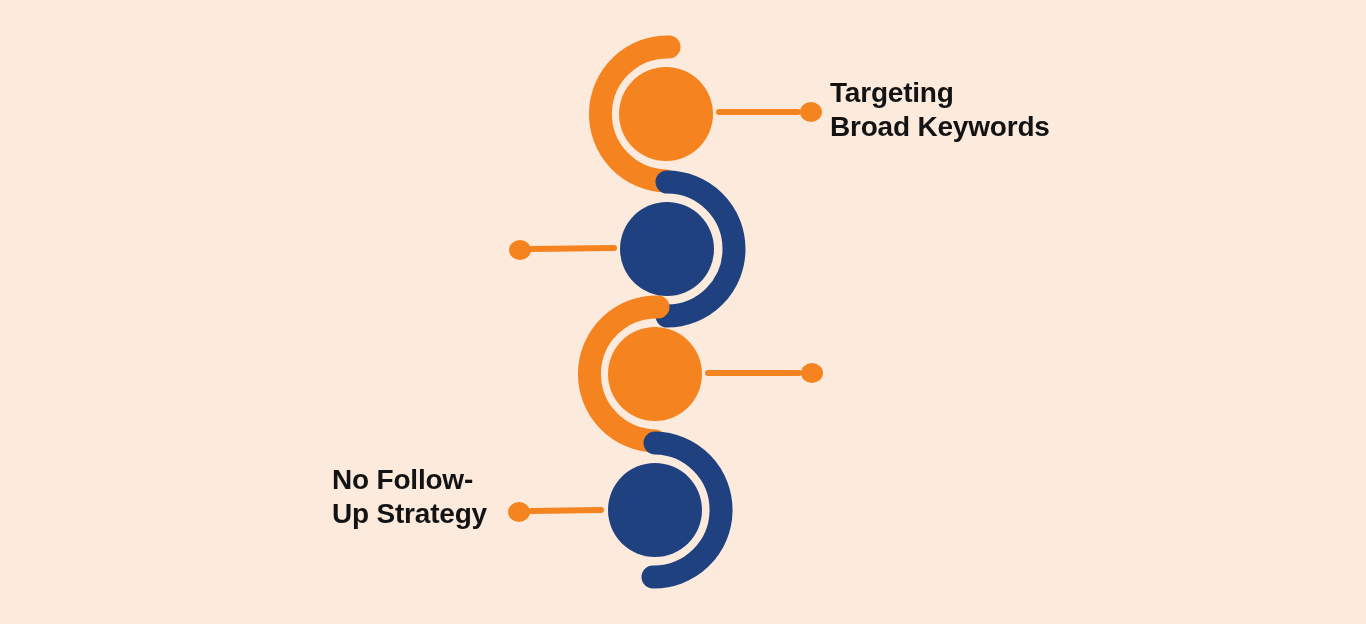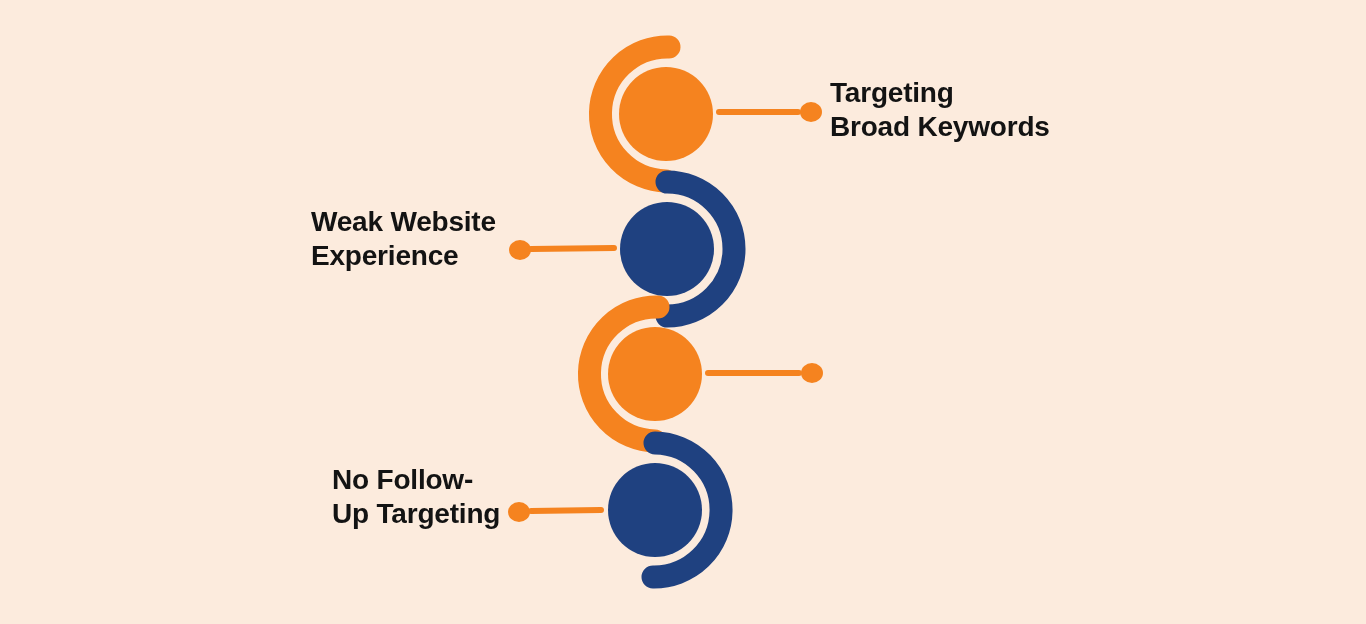--- a/index.html
+++ b/index.html
@@ -79,18 +79,16 @@
 
     <line class="connector" x1="708" y1="373" x2="799" y2="373"></line>
     <ellipse class="fill-orange" cx="812" cy="373" rx="11" ry="10"></ellipse>
 
     <ellipse class="fill-orange" cx="519" cy="512" rx="11" ry="10"></ellipse>
     <line class="connector" x1="531" y1="511" x2="601" y2="510"></line>
   </svg>
 
   <div class="label pos-1">Targeting
 Broad Keywords</div>
-  <div class="label pos-2">Weak Website
-Experience</div>
   <div class="label pos-4">No Follow-
-Up Targeting</div>
+Up Strategy</div>
 
 </div>
 
 </body></html>

